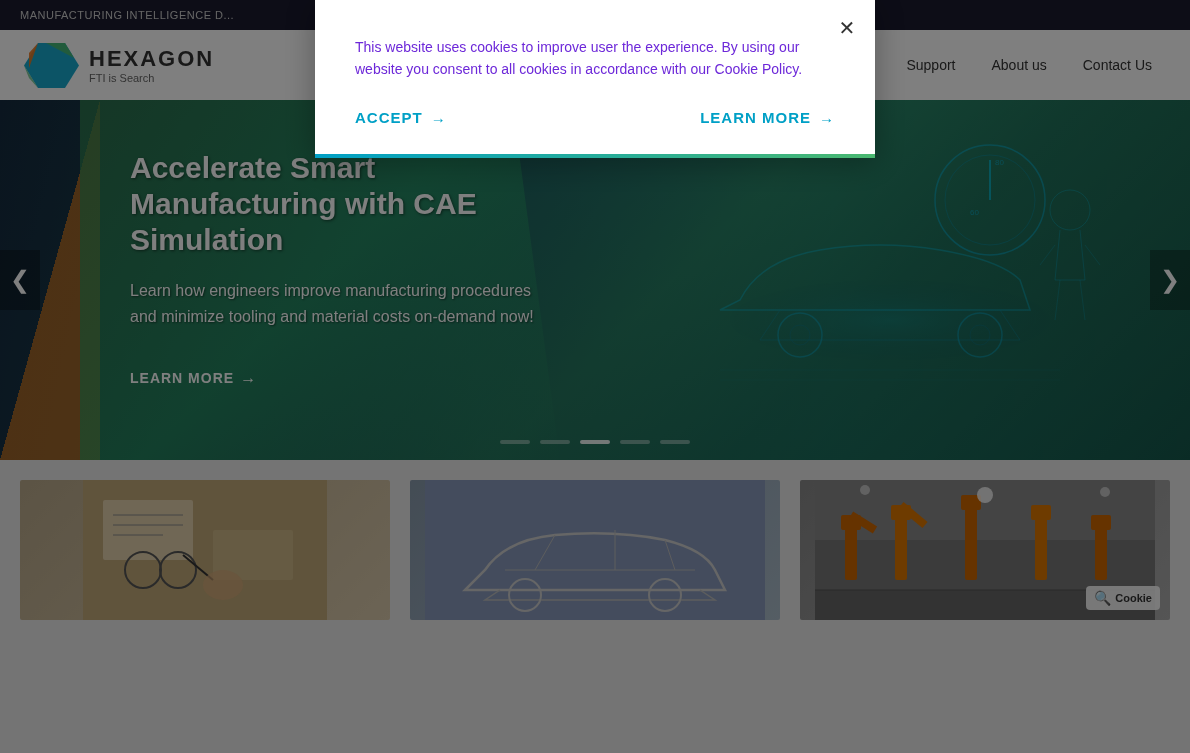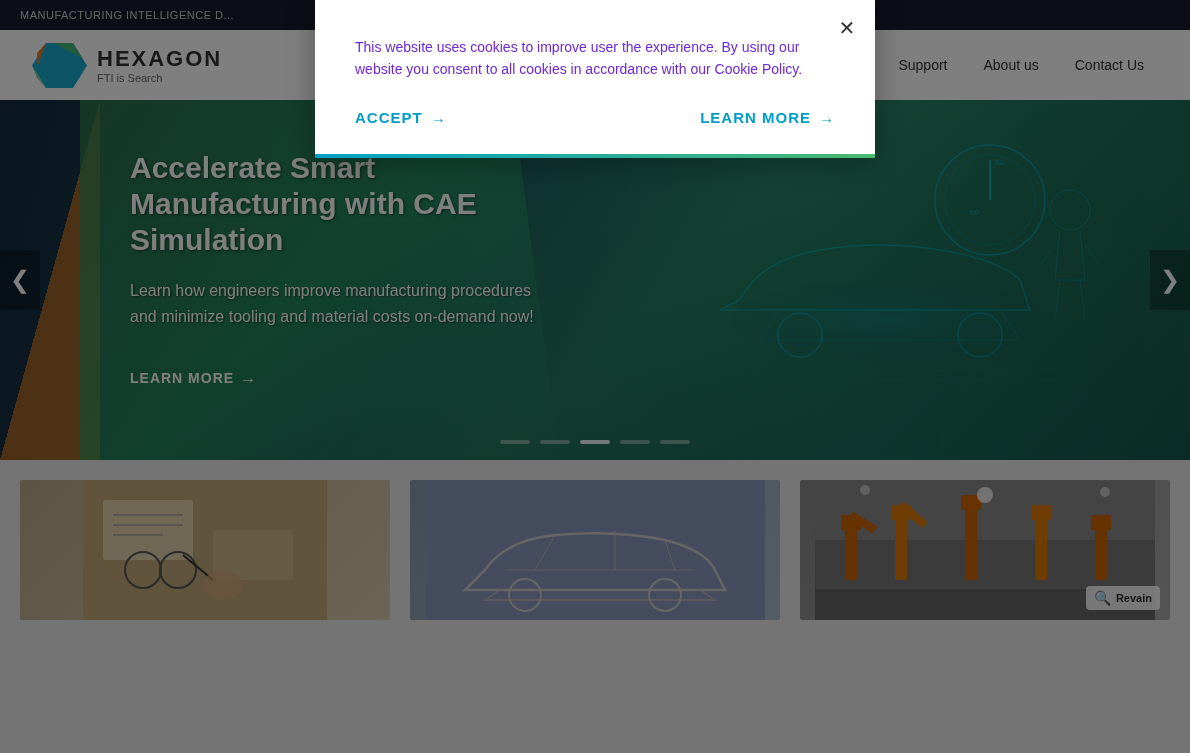--- a/index.html
+++ b/index.html
@@ -16,21 +16,21 @@
       align-items: center;
     }
     .top-bar span { color: #ccc; text-transform: uppercase; letter-spacing: 0.5px; }
 
     
     .header {
       background: #fff;
       height: 70px;
       display: flex;
       align-items: center;
-      padding: 0 32px;
+      padding: 0 24px;
       justify-content: space-between;
       position: relative;
       z-index: 10;
     }
     .logo-area {
       display: flex;
       align-items: center;
     }
     .logo-hex {
       width: 55px;
@@ -502,21 +502,21 @@
       <rect x="0" y="110" width="340" height="30" fill="#666"></rect>
       <line x1="0" y1="110" x2="340" y2="110" stroke="#555" stroke-width="1"></line>
 
       <circle cx="170" cy="15" r="8" fill="#fff" opacity="0.8"></circle>
       <circle cx="50" cy="10" r="5" fill="#fff" opacity="0.5"></circle>
       <circle cx="290" cy="12" r="5" fill="#fff" opacity="0.5"></circle>
     </svg>
     
     <div class="revain-badge">
       <span style="font-size:14px;">🔍</span>
-      <span>Revain</span>
+      <span>Cookie</span>
     </div>
   </div>
 </div>
 
 <div class="overlay">
   <div class="cookie-box">
     <button class="cookie-close">
       <span>✕</span>
     </button>
     <div class="cookie-text">

